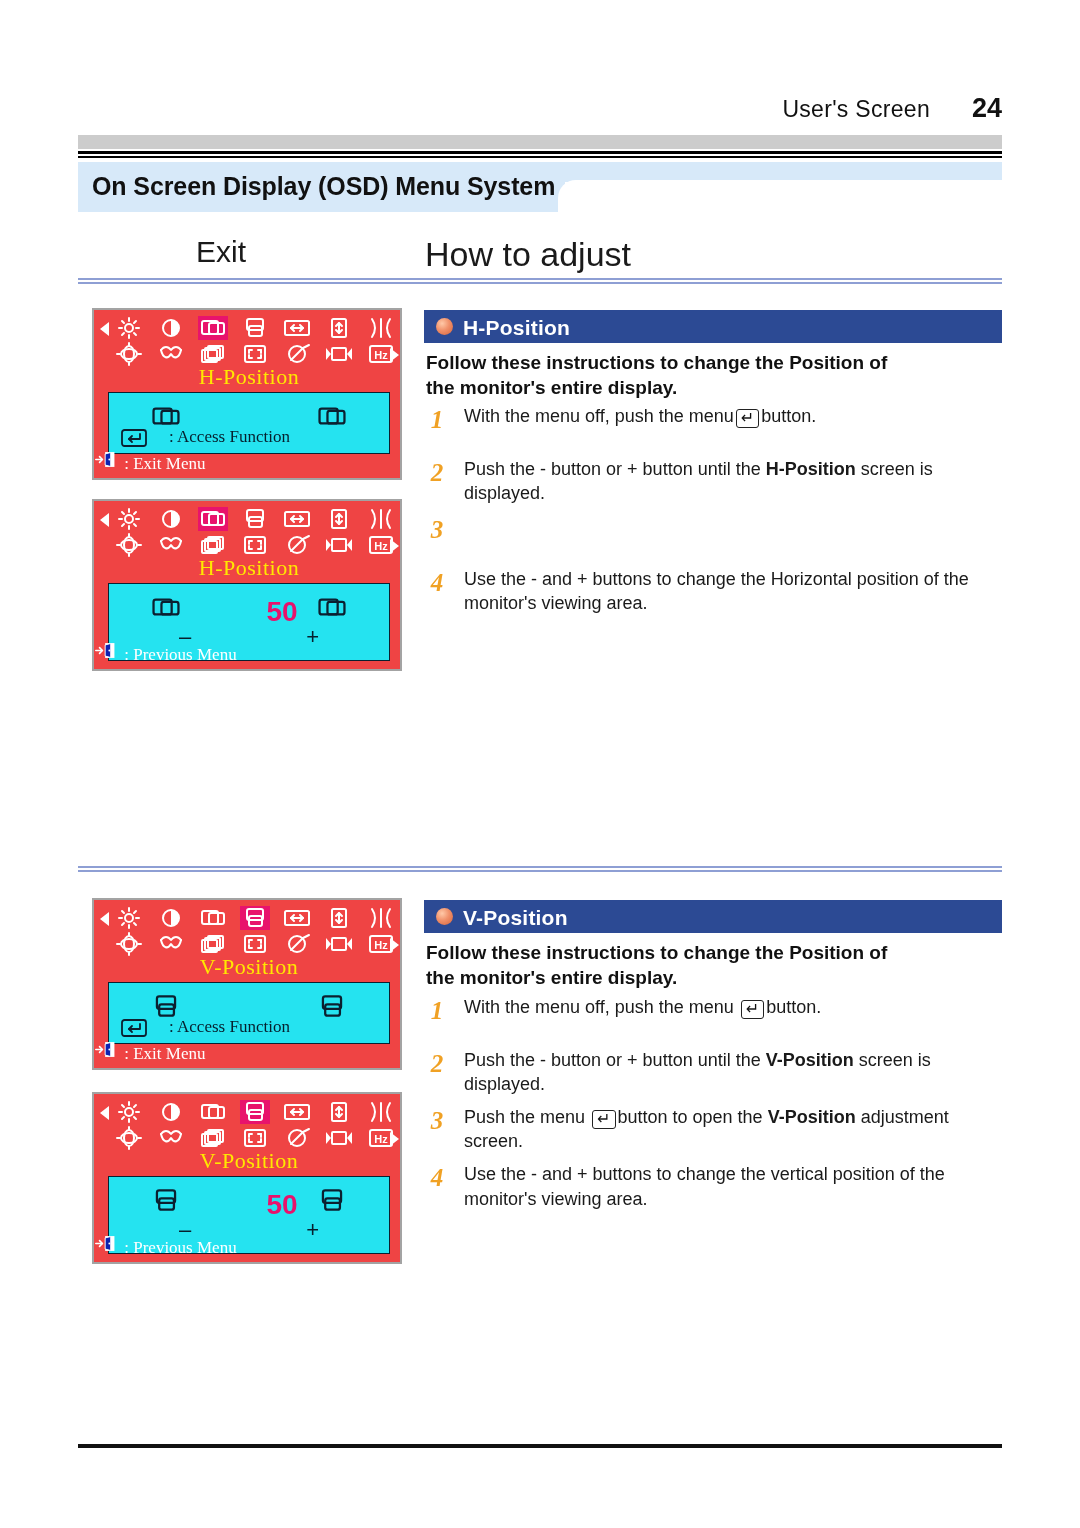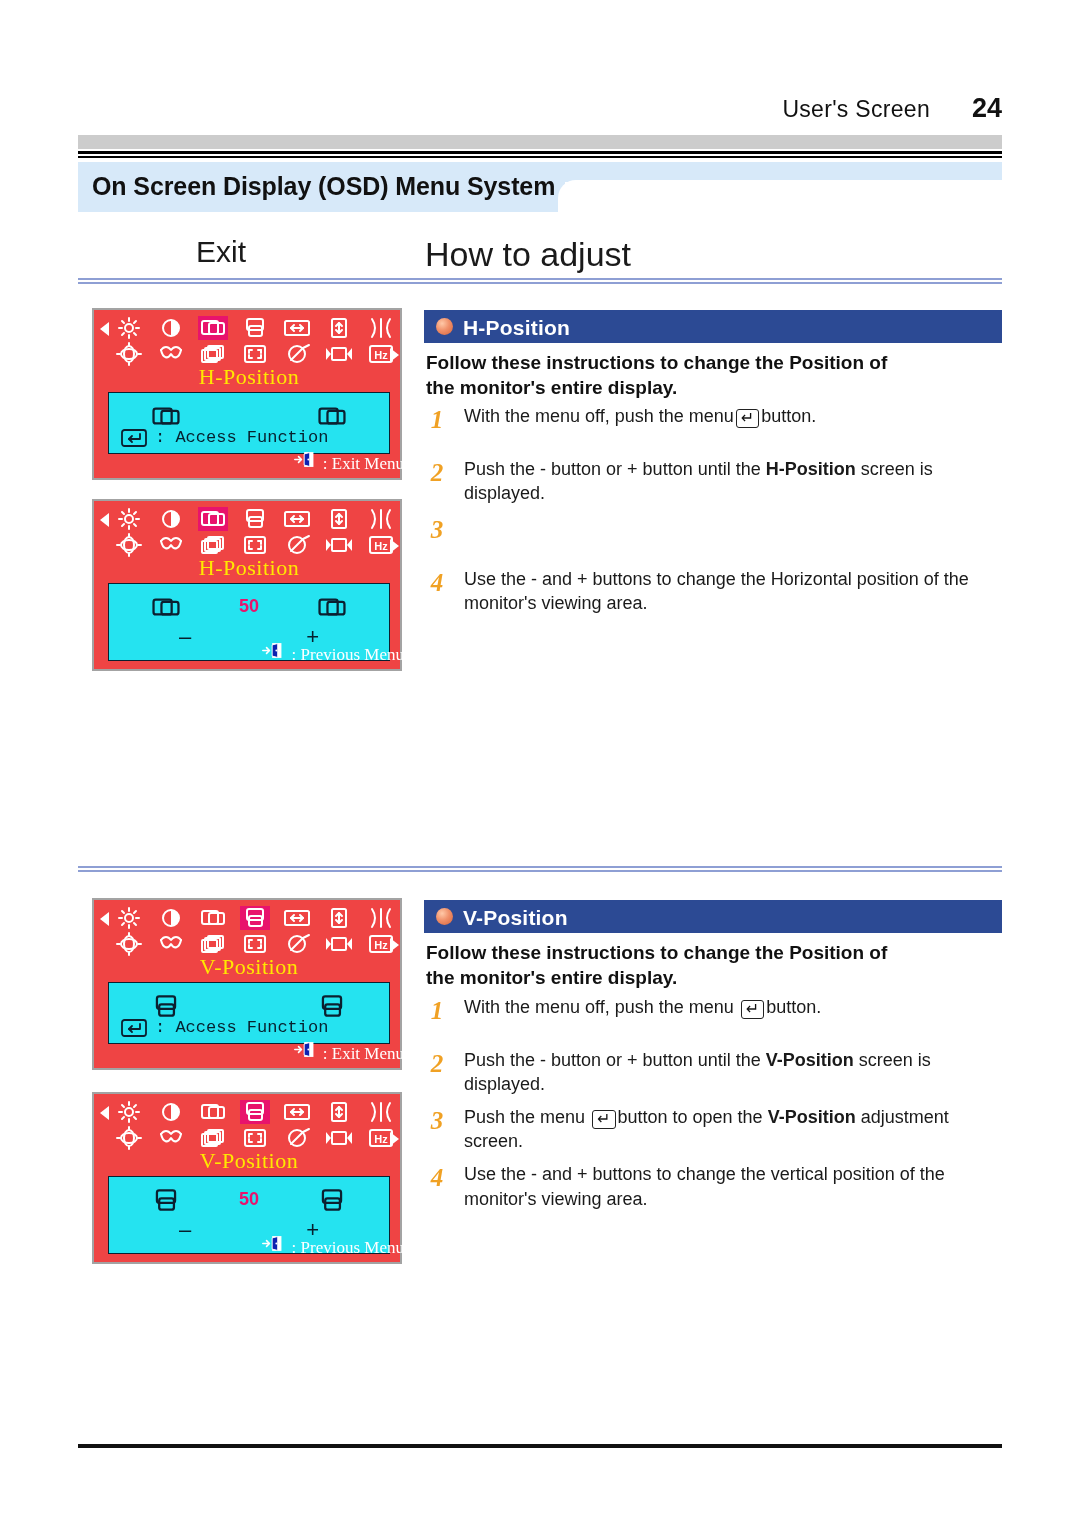--- a/index.html
+++ b/index.html
@@ -126,38 +126,38 @@
   }
   .osd-inner{
     position:absolute;left:14px;top:82px;width:282px;height:62px;
     background:#25e3f0;
     border:1px solid #0b2030;
     box-sizing:border-box;
   }
   .osd-inner.tall{height:78px;}
   .osd-foot{
     position:absolute;left:0;bottom:4px;width:310px;
-    text-align:right;
+    text-align:left;
     font-family:"Liberation Serif", serif;
     font-size:17px;color:#ffffff;
     white-space:nowrap;
     margin-top:30px;
   }
   .osd-inner-line{
     position:absolute;left:12px;bottom:6px;
-    font-family:Liberation Mono, monospace;
+    font-family:Liberation Serif, serif;
     font-size:17px;color:#06202e;
     white-space:nowrap;
-    display:flex;align-items:center;gap:8px;
+    display:flex;align-items:center;gap:22px;
   }
   .osd-ico-left{position:absolute;left:40px;top:10px;width:34px;height:28px;}
   .osd-ico-right{position:absolute;right:40px;top:10px;width:34px;height:28px;}
   .osd-val{
     position:absolute;left:0;top:12px;width:100%;text-align:center;
-    font-size:18px;font-weight:bold;color:#e8136c;font-family:"Liberation Sans",sans-serif;
+    font-size:28px;font-weight:bold;color:#e8136c;font-family:"Liberation Sans",sans-serif;padding-left:33px;
   }
   .osd-minus{
     position:absolute;left:70px;top:40px;
     font-size:22px;color:#06202e;font-family:"Liberation Sans",sans-serif;
   }
   .osd-plus{
     position:absolute;right:70px;top:40px;
     font-size:22px;color:#06202e;font-family:"Liberation Sans",sans-serif;
   }
   .doorglyph{display:inline-flex;align-items:center;}

